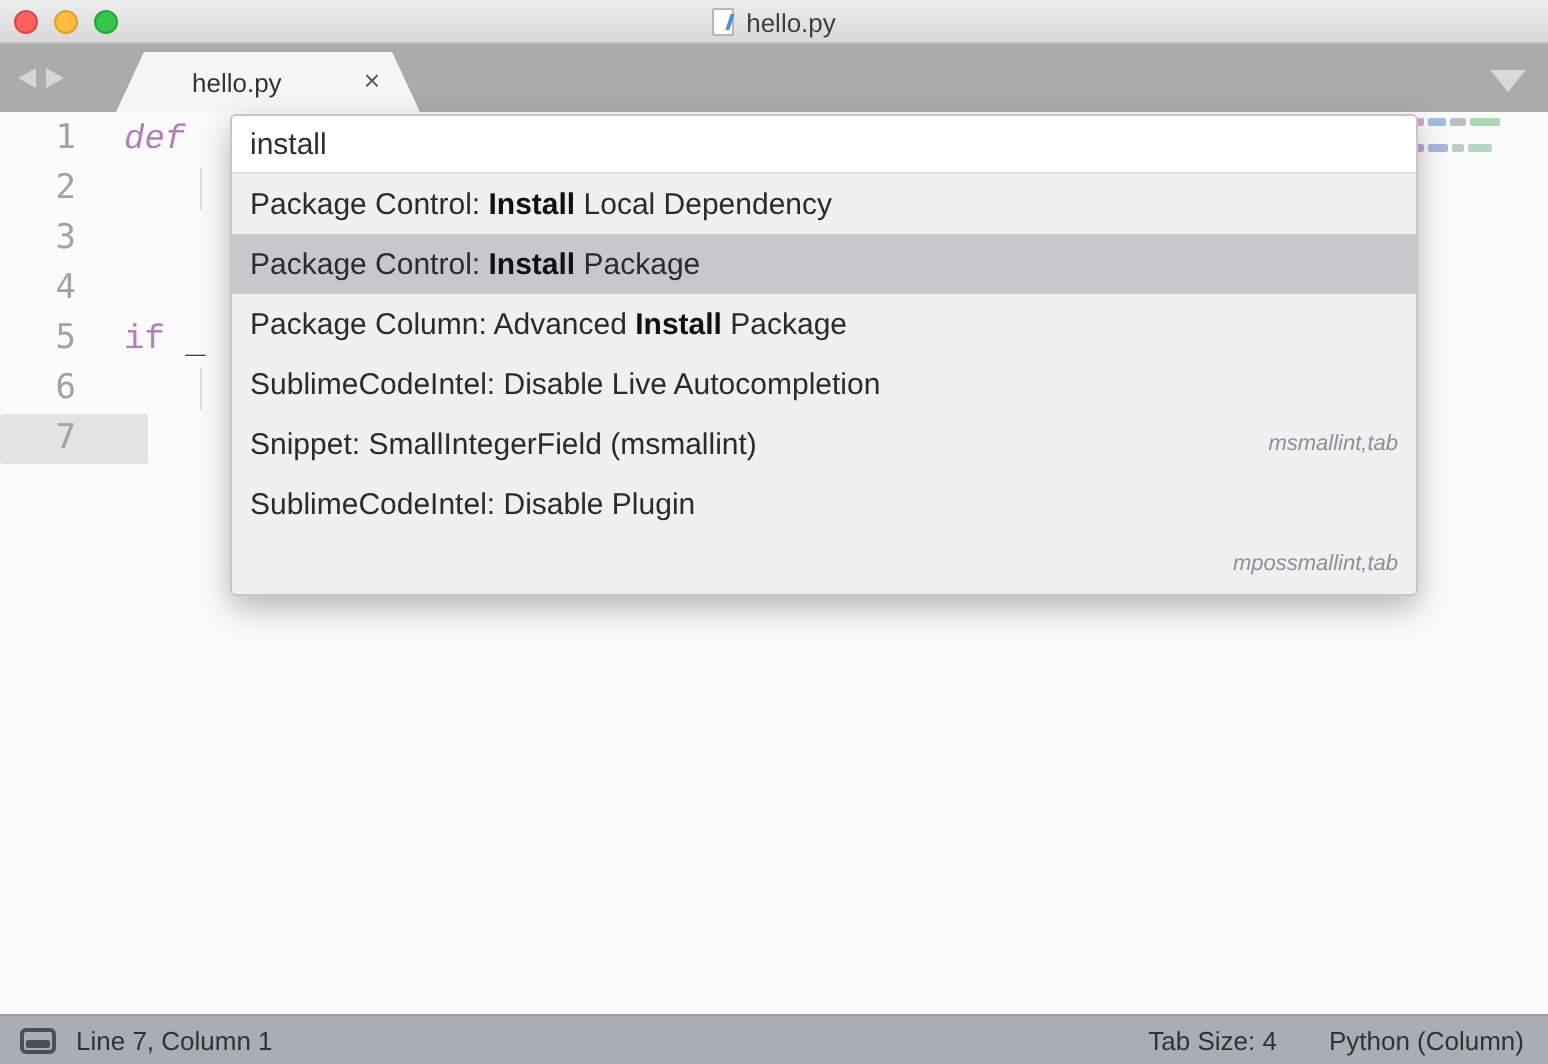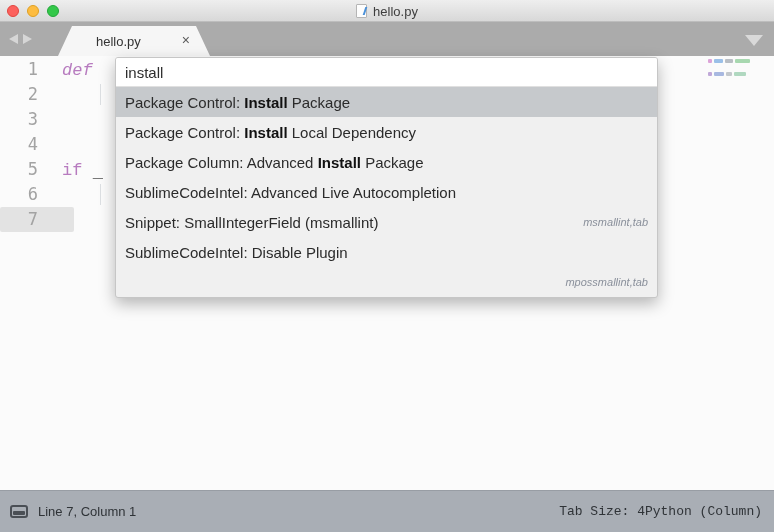--- a/index.html
+++ b/index.html
@@ -48,40 +48,40 @@
   .kw { color:var(--kw);font-family:Liberation Mono, monospace; }
   .kw.italic { font-style:italic; }
   .indent-guide { position:absolute; left:38px; top:2px; width:1px; height:21px; background:#dcdfe2; }
 
   
   .minimap { position:absolute; right:14px; top:2px; width:52px; }
   .mm-row { display:flex; gap:2px; margin-bottom:8px; height:5px; align-items:center; }
   .mm-seg { height:4px; border-radius:1px; }
 
   
-  .palette { position:absolute; left:115px; top:57px; width:543px; background:#f0f0f0;
+  .palette { position:absolute; left:115px; top:57px; width:594px; background:#f0f0f0;
     border:1px solid #c6c6c6; border-radius:3px;
     box-shadow:0 6px 16px rgba(0,0,0,0.28); overflow:hidden; }
   .palette-input-row { height:29px; background:#ffffff; border-bottom:1px solid #e0e0e0;
     display:flex; align-items:center; }
   .palette-input { width:100%; height:100%; border:none; outline:none; background:transparent;
     font-family:"Liberation Sans",sans-serif; font-size:15px; color:#2e2e2e; padding:0 9px; }
   .p-item { position:relative; height:30px; display:flex; align-items:center; padding:0 9px;
     font-size:15px; color:#2b2b2b; }
   .p-item.selected { background:var(--sel); }
   .p-text .b { font-weight:bold; color:#111111; }
   .p-annot { position:absolute; right:9px; top:0; height:30px; line-height:30px;
     font-size:11px; color:#8a909b;font-style:italic; }
 
   
-  .statusbar { position:absolute; left:0; right:0; bottom:0; height:42px; background:#a9aeb5;
+  .statusbar { position:absolute; left:0; right:0; bottom:0; height:25px; background:#a9aeb5;
     border-top:1px solid #989da4; display:flex; align-items:center; justify-content:space-between;
     font-size:13px; color:#2f3337; }
   .status-left { display:flex; align-items:center; gap:10px; padding-left:10px; }
-  .status-right { display:flex; align-items:center; padding-right:12px;font-family:Liberation Mono, monospace; }
+  .status-right { display:flex; align-items:center; gap:26px; padding-right:12px; }
   .panel-icon { position:relative; width:18px; height:13px; border:2px solid #4a4f55; border-radius:3px; }
   .panel-icon::after { content:""; position:absolute; left:1px; right:1px; bottom:1px; height:4px;
     background:#4a4f55; border-radius:1px; }
 </style>
 </head>
 <body>
 
 <div class="window">
 
   <div class="titlebar">
@@ -139,31 +139,31 @@
           <span class="mm-seg" style="width: 12px; background: rgb(176, 216, 192);"></span>
         </div>
       </div>
   </div>
 
   <div class="palette">
     <div class="palette-input-row">
       <input class="palette-input" value="install" style="">
     </div>
     <div id="palette-list">
+        <div class="p-item">
+          <span class="p-text"><span>Package Control: </span><span class="b">Install</span><span> Local Dependency</span></span>
+        </div>
         <div class="p-item selected">
           <span class="p-text"><span>Package Control: </span><span class="b">Install</span><span> Package</span></span>
-        </div>
-        <div class="p-item">
-          <span class="p-text"><span>Package Control: </span><span class="b">Install</span><span> Local Dependency</span></span>
         </div>
         <div class="p-item">
           <span class="p-text"><span>Package Column: Advanced </span><span class="b">Install</span><span> Package</span></span>
         </div>
         <div class="p-item">
-          <span class="p-text"><span>SublimeCodeIntel: Advanced Live Autocompletion</span></span>
+          <span class="p-text"><span>SublimeCodeIntel: Disable Live Autocompletion</span></span>
         </div>
         <div class="p-item">
           <span class="p-text"><span>Snippet: SmallIntegerField (msmallint)</span></span>
           <span class="p-annot">msmallint,tab</span>
         </div>
         <div class="p-item">
           <span class="p-text"><span>SublimeCodeIntel: Disable Plugin</span></span>
         </div>
         <div class="p-item">
           <span class="p-annot">mpossmallint,tab</span>

